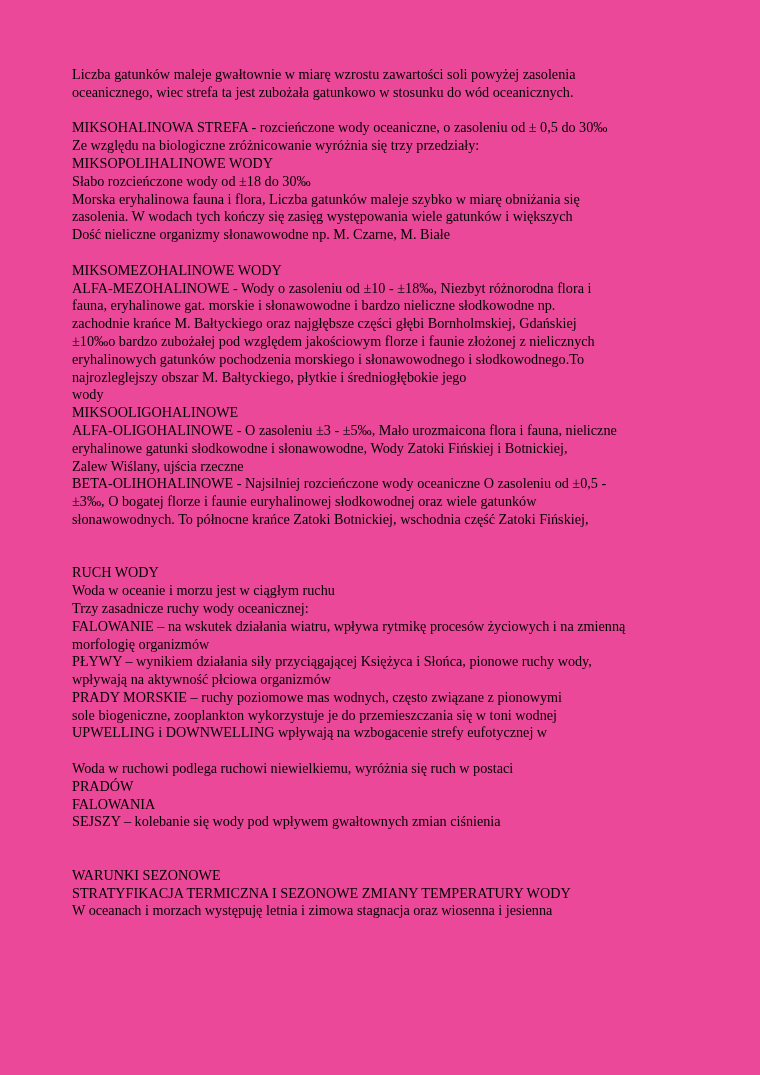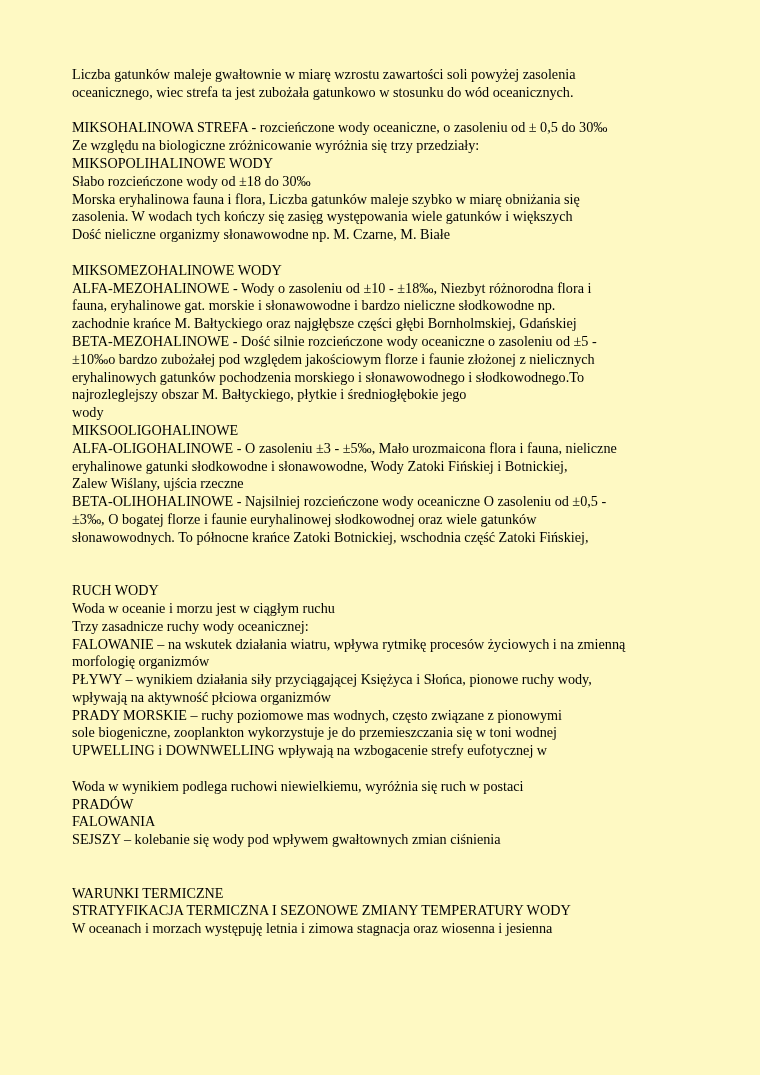--- a/index.html
+++ b/index.html
@@ -9,21 +9,21 @@
   }
   body {
     width: 760px;
     height: 1075px;
     overflow: hidden;
   }
   .page {
     box-sizing: border-box;
     width: 760px;
     height: 1075px;
-    background: #fef9c3;
+    background: #ec4899;
     color: #000000;
     font-family: "Liberation Serif", "DejaVu Serif", serif;
     font-size: 14.2px;
     line-height: 17.8px;
     padding: 66px 24px 0 72px;
   }
   .doc {
     width: 100%;
   }
   .line {
@@ -47,21 +47,20 @@
       <div class="line"><span class="b">MIKSOPOLIHALINOWE WODY</span></div>
       <div class="line"><span class="">Słabo rozcieńczone wody od ±18 do 30‰</span></div>
       <div class="line"><span class="">Morska eryhalinowa fauna i flora, Liczba gatunków maleje szybko w miarę obniżania się</span></div>
       <div class="line"><span class="">zasolenia. W wodach tych kończy się zasięg występowania wiele gatunków i większych</span></div>
       <div class="line"><span class="">Dość nieliczne organizmy słonawowodne np. M. Czarne, M. Białe</span></div>
       <div class="line">​</div>
       <div class="line"><span class="b">MIKSOMEZOHALINOWE WODY</span></div>
       <div class="line"><span class="">ALFA-MEZOHALINOWE - Wody o zasoleniu od ±10 - ±18‰, Niezbyt różnorodna flora i</span></div>
       <div class="line"><span class="">fauna, eryhalinowe gat. morskie i słonawowodne i bardzo nieliczne słodkowodne np.</span></div>
       <div class="line"><span class="">zachodnie krańce M. Bałtyckiego oraz najgłębsze części głębi Bornholmskiej, Gdańskiej</span></div>
-      <div class="line"><span class="">BETA-MEZOHALINOWE - Dość silnie rozcieńczone wody oceaniczne o zasoleniu od ±5 -</span></div>
       <div class="line"><span class="">±10‰o bardzo zubożałej pod względem jakościowym florze i faunie złożonej z nielicznych</span></div>
       <div class="line"><span class="">eryhalinowych gatunków pochodzenia morskiego i słonawowodnego i słodkowodnego.To</span></div>
       <div class="line"><span class="">najrozleglejszy obszar M. Bałtyckiego, płytkie i średniogłębokie jego</span></div>
       <div class="line"><span class="">wody</span></div>
       <div class="line"><span class="b">MIKSOOLIGOHALINOWE</span></div>
       <div class="line"><span class="">ALFA-OLIGOHALINOWE - O zasoleniu ±3 - ±5‰, Mało urozmaicona flora i fauna, nieliczne</span></div>
       <div class="line"><span class="">eryhalinowe gatunki słodkowodne i słonawowodne, Wody Zatoki Fińskiej i Botnickiej,</span></div>
       <div class="line"><span class="">Zalew Wiślany, ujścia rzeczne</span></div>
       <div class="line"><span class="">BETA-OLIHOHALINOWE - Najsilniej rozcieńczone wody oceaniczne O zasoleniu od ±0,5 -</span></div>
       <div class="line"><span class="">±3‰, O bogatej florze i faunie euryhalinowej słodkowodnej oraz wiele gatunków</span></div>
@@ -72,23 +71,23 @@
       <div class="line"><span class="">Woda w </span><span class="b">oceanie i morzu</span><span class=""> jest w ciągłym ruchu</span></div>
       <div class="line"><span class="">Trzy zasadnicze ruchy wody oceanicznej:</span></div>
       <div class="line"><span class="b">FALOWANIE</span><span class=""> – na wskutek działania wiatru, wpływa rytmikę procesów życiowych i na zmienną</span></div>
       <div class="line"><span class="">morfologię organizmów</span></div>
       <div class="line"><span class="b">PŁYWY</span><span class=""> – wynikiem działania siły przyciągającej Księżyca i Słońca, pionowe ruchy wody,</span></div>
       <div class="line"><span class="">wpływają na aktywność płciowa organizmów</span></div>
       <div class="line"><span class="b">PRADY MORSKIE</span><span class=""> – ruchy poziomowe mas wodnych, często związane z pionowymi</span></div>
       <div class="line"><span class="">sole biogeniczne, zooplankton wykorzystuje je do przemieszczania się w toni wodnej</span></div>
       <div class="line"><span class="b">UPWELLING i DOWNWELLING</span><span class=""> wpływają na wzbogacenie strefy eufotycznej w</span></div>
       <div class="line">​</div>
-      <div class="line"><span class="">Woda w </span><span class="b">wynikiem</span><span class=""> podlega ruchowi niewielkiemu, wyróżnia się ruch w postaci</span></div>
+      <div class="line"><span class="">Woda w </span><span class="b">ruchowi</span><span class=""> podlega ruchowi niewielkiemu, wyróżnia się ruch w postaci</span></div>
       <div class="line"><span class="">PRADÓW</span></div>
       <div class="line"><span class="">FALOWANIA</span></div>
       <div class="line"><span class="">SEJSZY – kolebanie się wody pod wpływem gwałtownych zmian ciśnienia</span></div>
       <div class="line">​</div>
       <div class="line">​</div>
-      <div class="line"><span class="b">WARUNKI TERMICZNE</span></div>
+      <div class="line"><span class="b">WARUNKI SEZONOWE</span></div>
       <div class="line"><span class="b">STRATYFIKACJA TERMICZNA I SEZONOWE ZMIANY TEMPERATURY WODY</span></div>
       <div class="line"><span class="">W oceanach i morzach występuję letnia i zimowa stagnacja oraz wiosenna i jesienna</span></div>
     </div>
 </div>
 
 </body></html>

